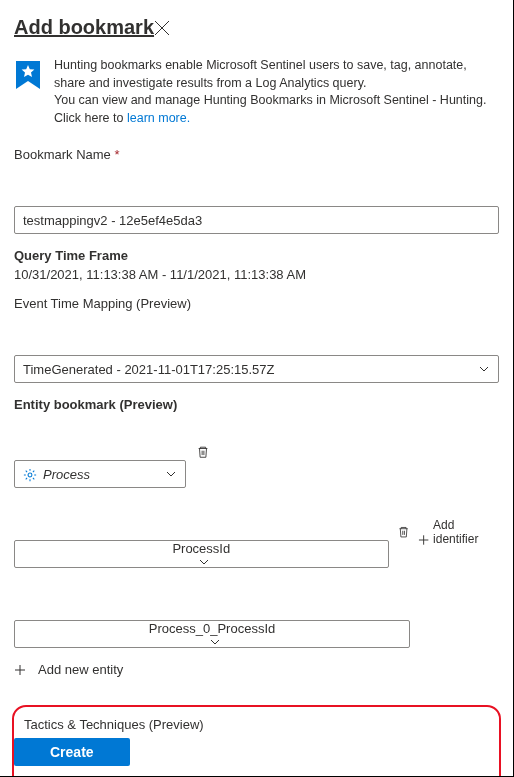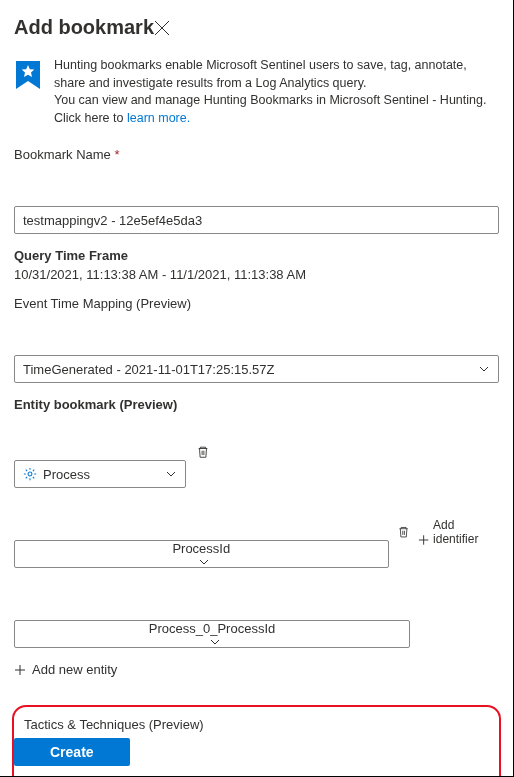--- a/index.html
+++ b/index.html
@@ -1,18 +1,18 @@
 <!DOCTYPE html>
 <html><head>
   <meta charset="utf-8">
   <style>
     * { box-sizing: border-box; margin: 0; padding: 0; font-family: "Segoe UI", Arial, sans-serif; }
     body { width: 514px; height: 777px; background: #fff; color: #323130; font-size: 13px; position: relative; border-right: 1px solid #000; border-bottom: 1px solid #000; }
     .panel { padding: 16px 14px 0 14px; }
-    .header { display: flex; align-items: center; margin-bottom: 18px; }
+    .header { display: flex; align-items: center; margin-bottom: 18px; text-decoration: underline; }
     .title { font-size: 20px; font-weight: 600; color: #323130; }
     .close-x { width: 16px; height: 16px; cursor: pointer; }
 
     .info-row { display: flex; gap: 12px; margin-bottom: 20px; }
     .bookmark-badge { width: 28px; height: 32px; flex-shrink: 0; margin-top: 2px; }
     .info-text { font-size: 12.5px; line-height: 1.4; color: #323130; }
     .info-text a { color: #0078d4; text-decoration: none; cursor: pointer; }
 
     .field { margin-bottom: 14px; }
     .label { font-size: 13px; color: #323130; margin-bottom: 4px; display: block; }
@@ -25,28 +25,28 @@
       background: #fff; padding: 0 8px; font-size: 13px; color: #323130;
       display: flex; align-items: center; justify-content: space-between; margin-top: 44px;
     }
     .select { cursor: pointer; }
     .input input { border: none; outline: none; width: 100%; font-size: 13px; color: #323130; background: transparent; }
     .chev { width: 12px; height: 12px; flex-shrink: 0; margin-left: 6px; }
 
     .entity-row { display: flex; align-items: center; gap: 10px; margin-bottom: 8px; }
     .entity-select { width: 172px; }
     .gear { width: 14px; height: 14px; stroke: #0078d4; fill: none; margin-right: 6px; }
-    .select-inner { display: flex; align-items: flex-start; }
+    .select-inner { display: flex; align-items: flex-end; font-style: italic; }
     .small-icon { width: 14px; height: 14px; cursor: pointer; color: #323130; }
 
     .mapping-row { display: flex; align-items: center; gap: 8px; margin-bottom: 8px; }
     .mapping-select { width: 396px; flex-direction: column; }
     .plus-text { display: inline-flex; align-items: flex-end; gap: 4px; font-size: 12px; color: #323130; cursor: pointer; }
 
-    .add-entity { display: inline-flex; align-items: center; gap: 6px; margin: 6px 0 14px 0; cursor: pointer; color: #323130; }
+    .add-entity { display: inline-flex; align-items: center; gap: 12px; margin: 6px 0 14px 0; cursor: pointer; color: #323130; }
 
     .highlight-box { border: 2px solid #e81123; border-radius: 14px; padding: 10px; margin: 6px -2px 14px -2px; }
     .tactics-select { border: 2px solid #0078d4; height: 30px; }
 
     .tags-row { margin-top: 2px; }
     .add-tag { width: 22px; height: 22px; border-radius: 11px; background: #deecf9; display: flex; align-items: center; justify-content: center; cursor: pointer; margin-top: 4px; }
     .add-tag svg { width: 12px; height: 12px; }
 
     .notes textarea { width: 100%; height: 50px; border: 1px solid #8a8886; border-radius: 2px; padding: 6px; resize: none; font-size: 13px; }
 

